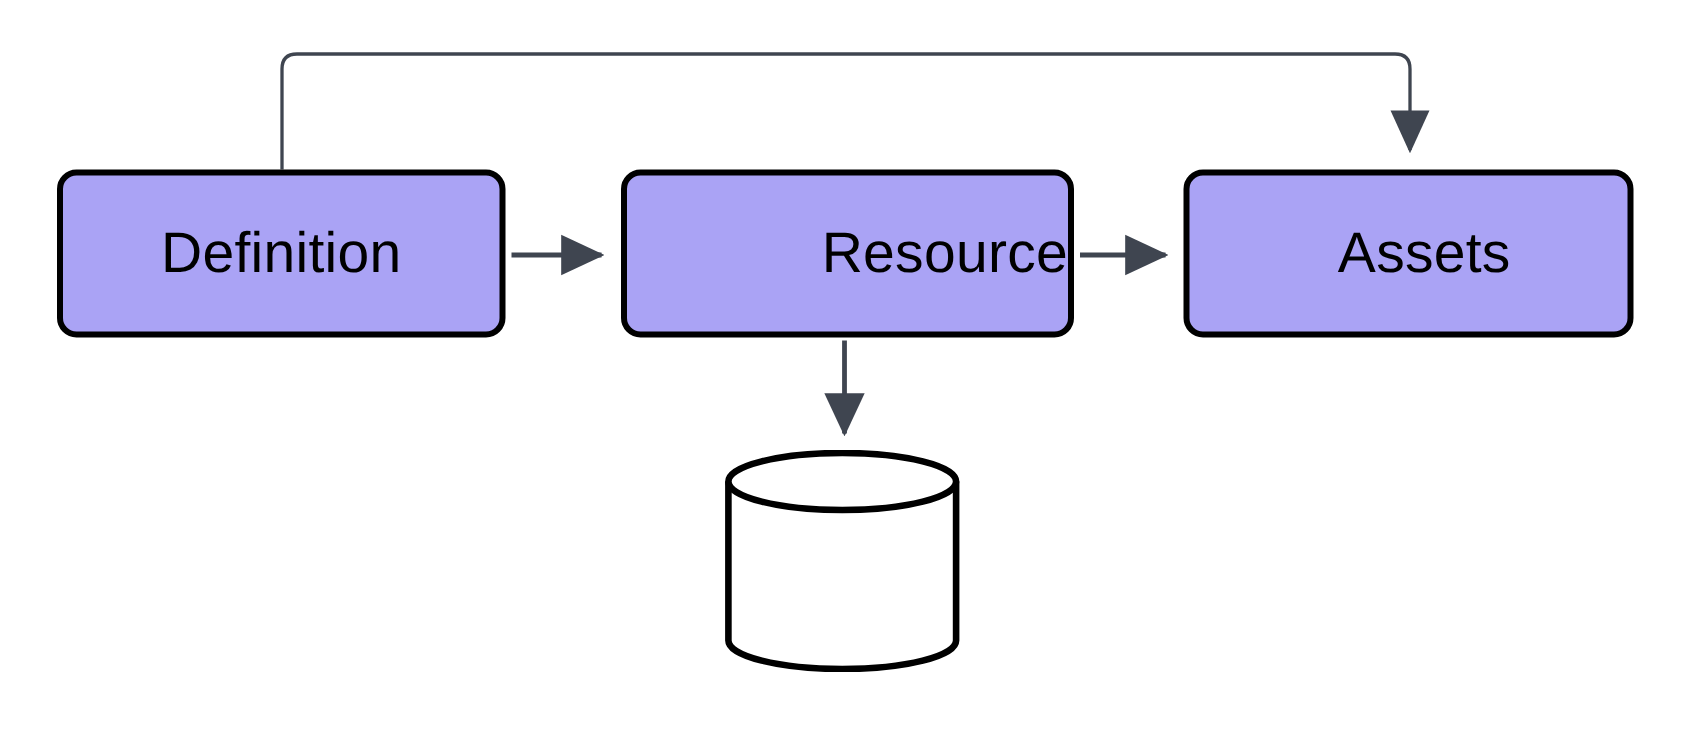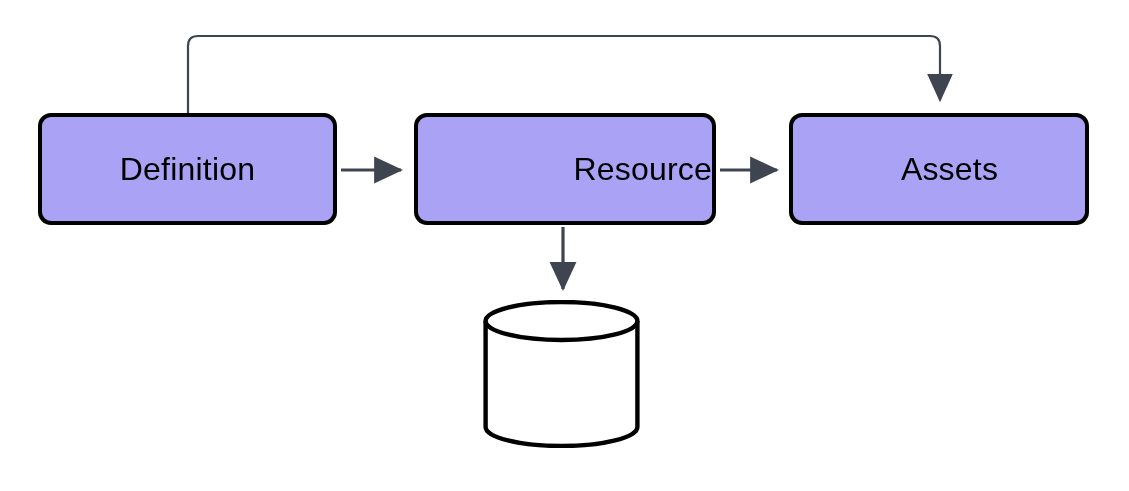--- a/index.html
+++ b/index.html
@@ -31,21 +31,21 @@
     box-sizing: border-box;
     border: 4px solid #000000;
     border-radius: 13px;
     background: #aaa3f5;
     display: flex;
     align-items: center;
     justify-content: center;
   }
   .node-label {
     font-family: "Liberation Sans", "DejaVu Sans", sans-serif;
-    font-size: 32px;
+    font-size: 38px;
     line-height: 1;
     color: #000000;
     letter-spacing: 0.2px;
     white-space: nowrap;
     user-select: none;
   }
   .db-node {
     position: absolute;
   }
   .db-node svg {

